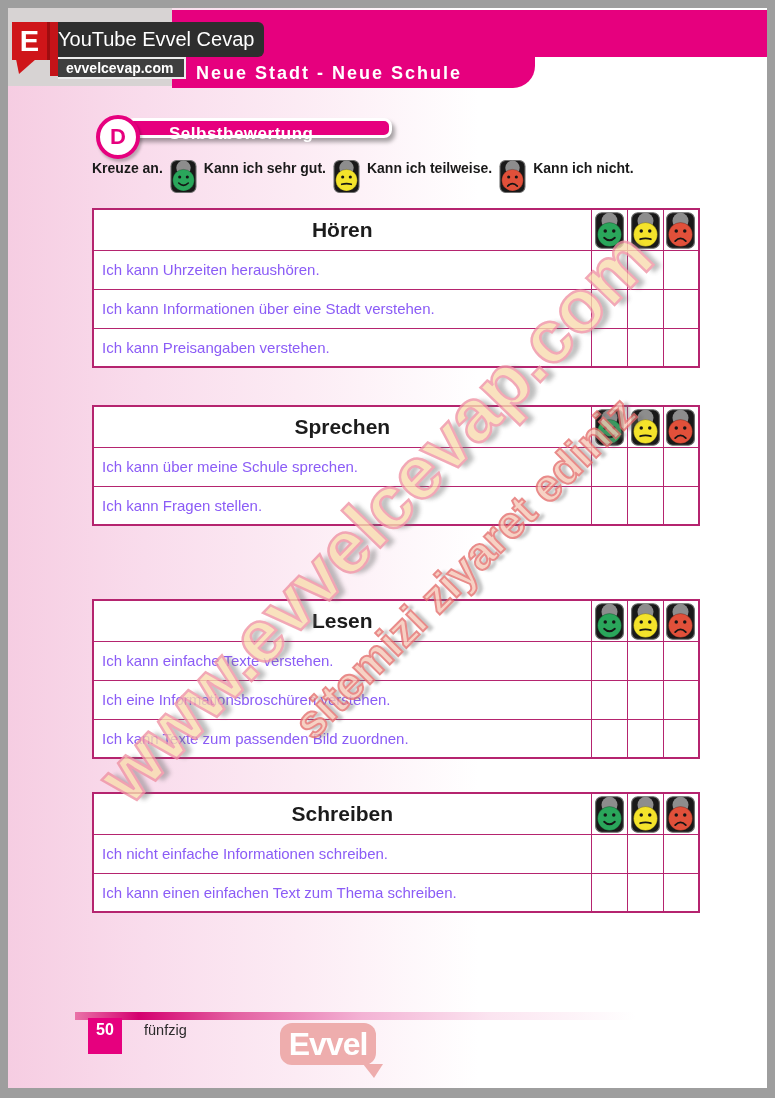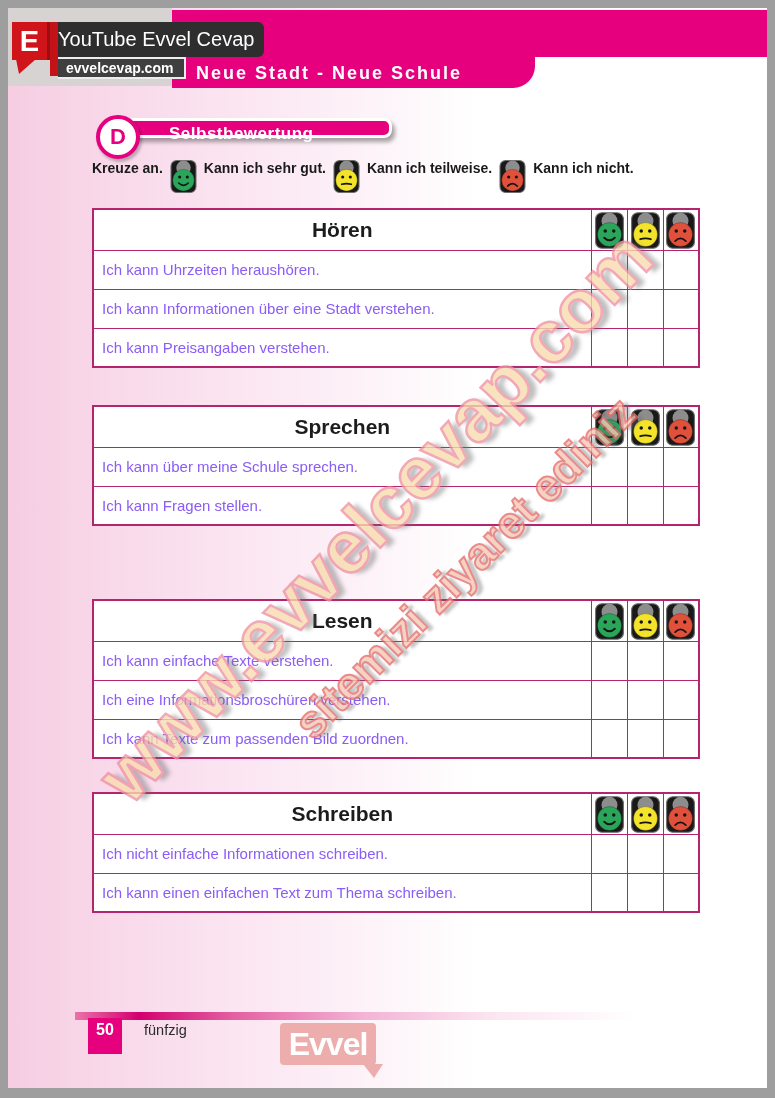--- a/index.html
+++ b/index.html
@@ -98,21 +98,21 @@
     background:linear-gradient(90deg,#e973a8 0%, #d4006f 10%, #e360a1 25%, #f3b2d4 45%, #fbe4f0 65%, #ffffff 88%);
   }
   .page-num {
     position:absolute; left:80px; top:1010px; width:34px; height:36px;
     background:var(--accent); color:#fff; font-size:16px; font-weight:bold;
     text-align:center; line-height:24px;
   }
   .page-word { position:absolute; left:116px; top:1010px; height:24px; line-height:24px; font-size:14.5px; color:#2b2b2b;margin-left:20px; }
   .logo-evvel {
     position:absolute; left:272px; top:1015px; width:96px; height:42px;
-    background:#eeadad; border-radius:4px; color:#fff;
+    background:#eeadad; border-radius:12px; color:#fff;
     font-size:32px; font-weight:bold; letter-spacing:-1px; text-align:center; line-height:42px;
   }
   .logo-tail { position:absolute; left:355px; top:1056px; width:20px; height:14px; background:#eeadad; clip-path:polygon(0 0,100% 0,55% 100%); }
   .logo-cevap { position:absolute; left:378px; top:1015px; height:42px; line-height:42px; color:#bdbdbd; font-size:32px; font-weight:bold; letter-spacing:-0.5px; }
 </style>
 </head>
 <body>
 
 <div class="page">
 

